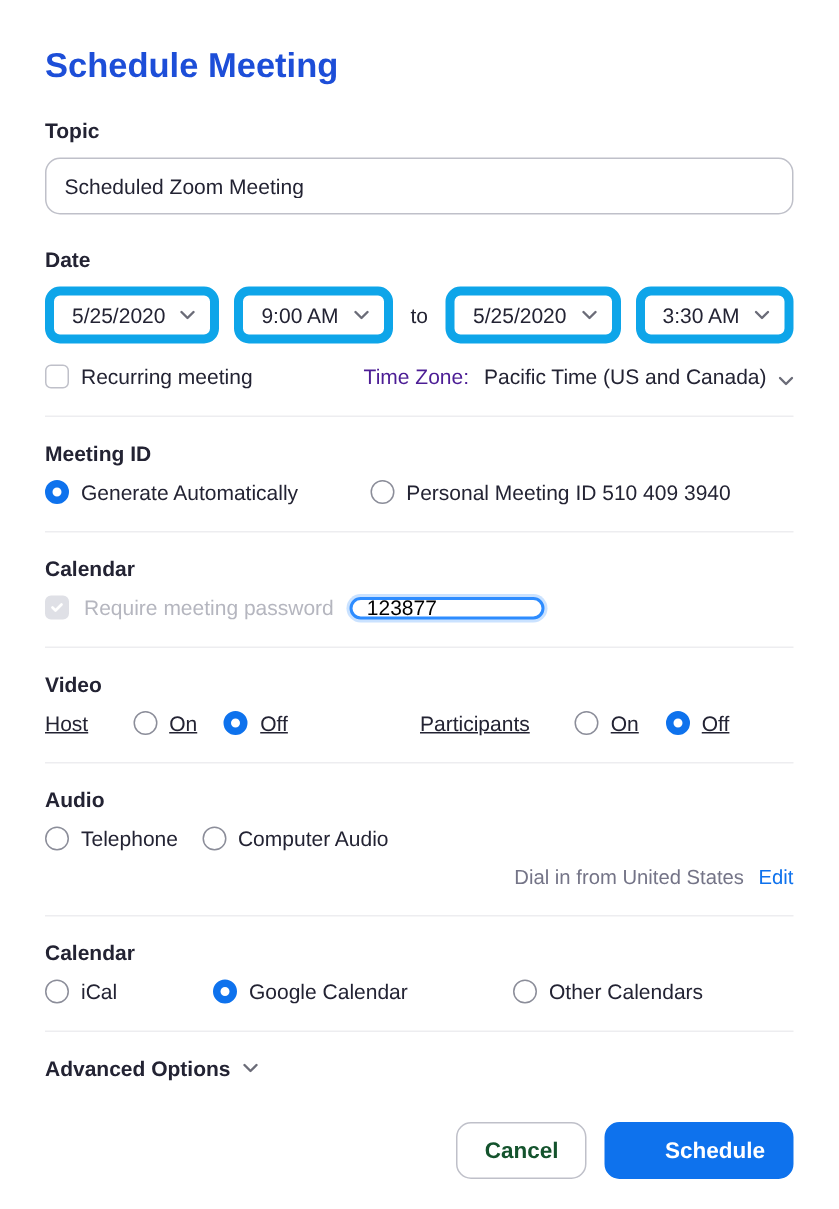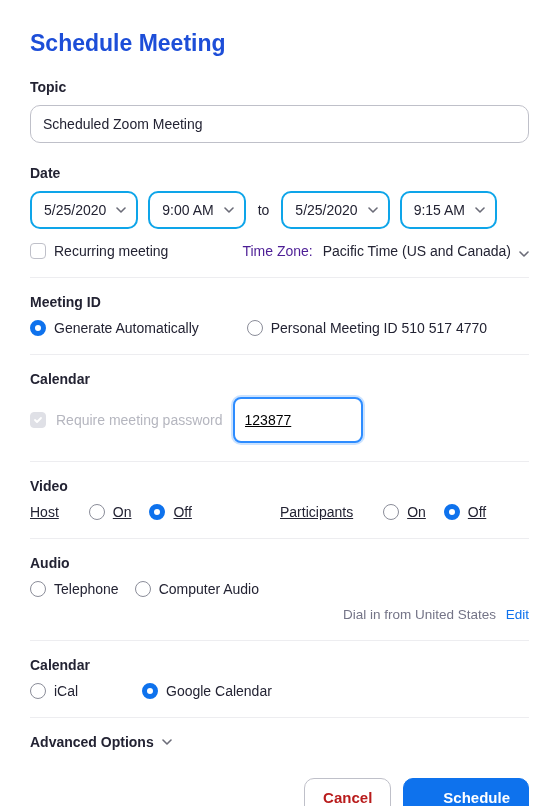--- a/index.html
+++ b/index.html
@@ -32,21 +32,21 @@
     padding: 0 12px;
     font-size:14px;
     color:#232333;
     outline:none;
   }
   .row { display:flex; align-items:center; }
   .gap10 { gap:10px; }
   .gap16 { gap:16px; }
   .date-box {
     height:38px;
-    border:2px solid #0ea5e9;
+    border:6px solid #0ea5e9;
     border-radius:10px;
     display:flex;
     align-items:center;
     padding:0 10px 0 12px;
     font-size:14px;
     gap:10px;
     white-space:nowrap;
   }
   .chev {
     width:10px; height:10px;
@@ -70,46 +70,45 @@
   }
   .radio.sel { border:5px solid #0e72ed; }
   .tz-label { color:#4c1d95; }
   .tz-row { display:flex; align-items:center; gap:10px; font-size:14px; }
   .hr {
     border:none; border-top:1px solid #ededf0; margin:18px 0 16px 0;
   }
   .muted { color:#b5b6bf; }
   .pswd-input {
     width:130px;
-    height:46px;
+    height:15px;
     border:2px solid #2d8cff;
     box-shadow: 0 0 0 2px rgba(45,140,255,0.25);
     border-radius:8px;
     padding:0 10px;
     font-size:14px;
     outline:none;
-    text-decoration:underline;
   }
   .video-row { display:flex; align-items:center; font-size:14px; }
   .video-col { display:flex; align-items:center; gap:18px;text-decoration:underline; }
   .video-label { margin-right:12px; }
   .dial-row { color:#747487; font-size:13.5px; margin-top:10px;text-align:right; }
   .link { color:#0e72ed; margin-left:6px; }
   .adv-row { display:flex; align-items:center; gap:8px; font-weight:700; font-size:14px; margin-top:4px;}
   .btn {
     height:38px;
     border-radius:10px;
     padding:0 18px;
     font-size:15px;
     font-weight:600;
     display:inline-flex; align-items:center; justify-content:center;
     cursor:pointer;
   }
   .btn.secondary {
-    background:#fff; color:#b91c1c; border:1px solid #bfc0c9;margin-left:32px;
+    background:#fff; color:#14532d; border:1px solid #bfc0c9;margin-left:32px;
   }
   .btn.primary {
     background:#0e72ed; color:#fff; border:1px solid #0e72ed;padding-left:39px;
   }
   .footer {
     display:flex; justify-content:flex-end; gap:12px; margin-top:28px;
   }
   .option { display:inline-flex; align-items:flex-end; gap:8px; }
 </style>
 </head>
@@ -145,21 +144,21 @@
   <span class="to-txt">to</span>
   <div class="date-box">
     <span>5/25/2020</span>
     <span class="chev">
         <svg width="10" height="10" viewBox="0 0 10 10">
           <path d="M1 3 L5 7 L9 3" stroke="#6b6c78" stroke-width="1.6" fill="none" stroke-linecap="round" stroke-linejoin="round"></path>
         </svg>
       </span>
   </div>
   <div class="date-box">
-    <span>9:15 AM</span>
+    <span>3:30 AM</span>
     <span class="chev">
         <svg width="10" height="10" viewBox="0 0 10 10">
           <path d="M1 3 L5 7 L9 3" stroke="#6b6c78" stroke-width="1.6" fill="none" stroke-linecap="round" stroke-linejoin="round"></path>
         </svg>
       </span>
   </div>
 </div>
 
 <div class="sub-row">
   <span class="option">
@@ -183,21 +182,21 @@
 
 
 <div class="section-label">Meeting ID</div>
 <div class="row" style="gap:48px; margin-top:4px;">
   <span class="option">
     <span class="radio sel"></span>
     <span>Generate Automatically</span>
   </span>
   <span class="option">
     <span class="radio"></span>
-    <span>Personal Meeting ID 510 517 4770</span>
+    <span>Personal Meeting ID 510 409 3940</span>
   </span>
 </div>
 
 <hr class="hr">
 
 
 <div class="section-label">Calendar</div>
 <div class="row gap10" style="margin-top:4px;">
   <span class="checkbox checked">
     <svg width="10" height="10" viewBox="0 0 10 10">
@@ -262,20 +261,24 @@
 <div class="section-label">Calendar</div>
 <div class="row" style="margin-top:4px;">
   <span class="option" style="width:112px;">
     <span class="radio"></span>
     <span>iCal</span>
   </span>
   <span class="option" style="width:200px;">
     <span class="radio sel"></span>
     <span>Google Calendar</span>
   </span>
+  <span class="option">
+    <span class="radio"></span>
+    <span>Other Calendars</span>
+  </span>
 </div>
 
 <hr class="hr">
 
 
 <div class="adv-row">
   <span>Advanced Options</span>
   <span class="chev">
       <svg width="10" height="10" viewBox="0 0 10 10">
         <path d="M1 3 L5 7 L9 3" stroke="#6b6c78" stroke-width="1.6" fill="none" stroke-linecap="round" stroke-linejoin="round"></path>

